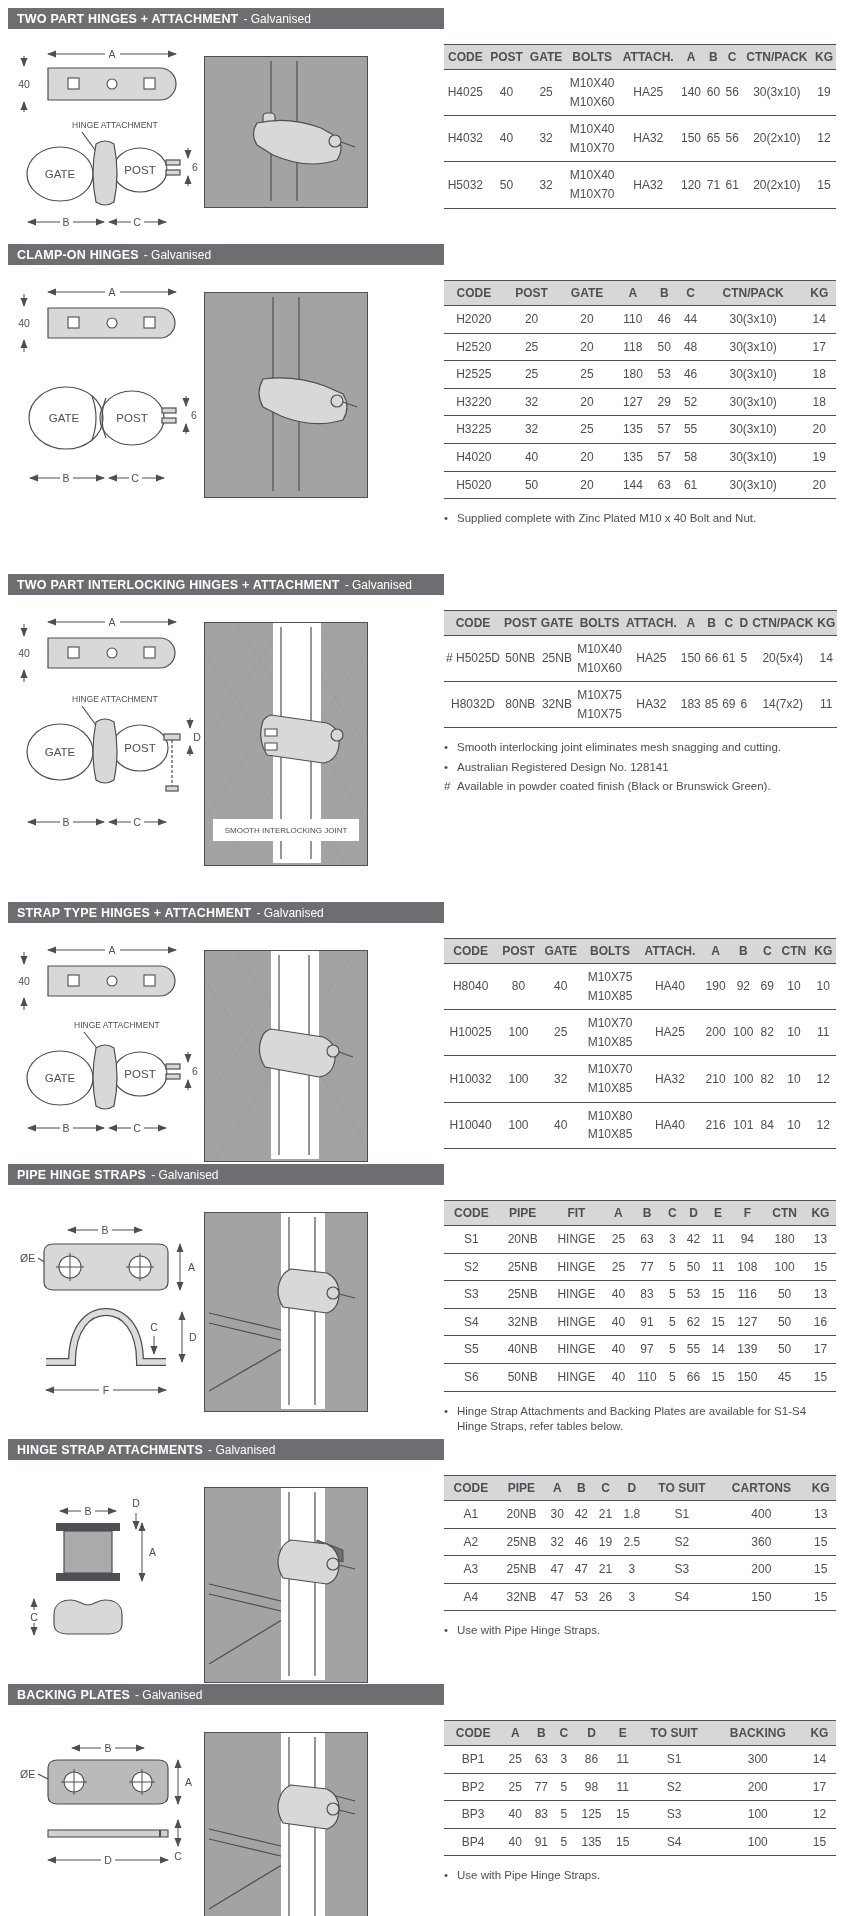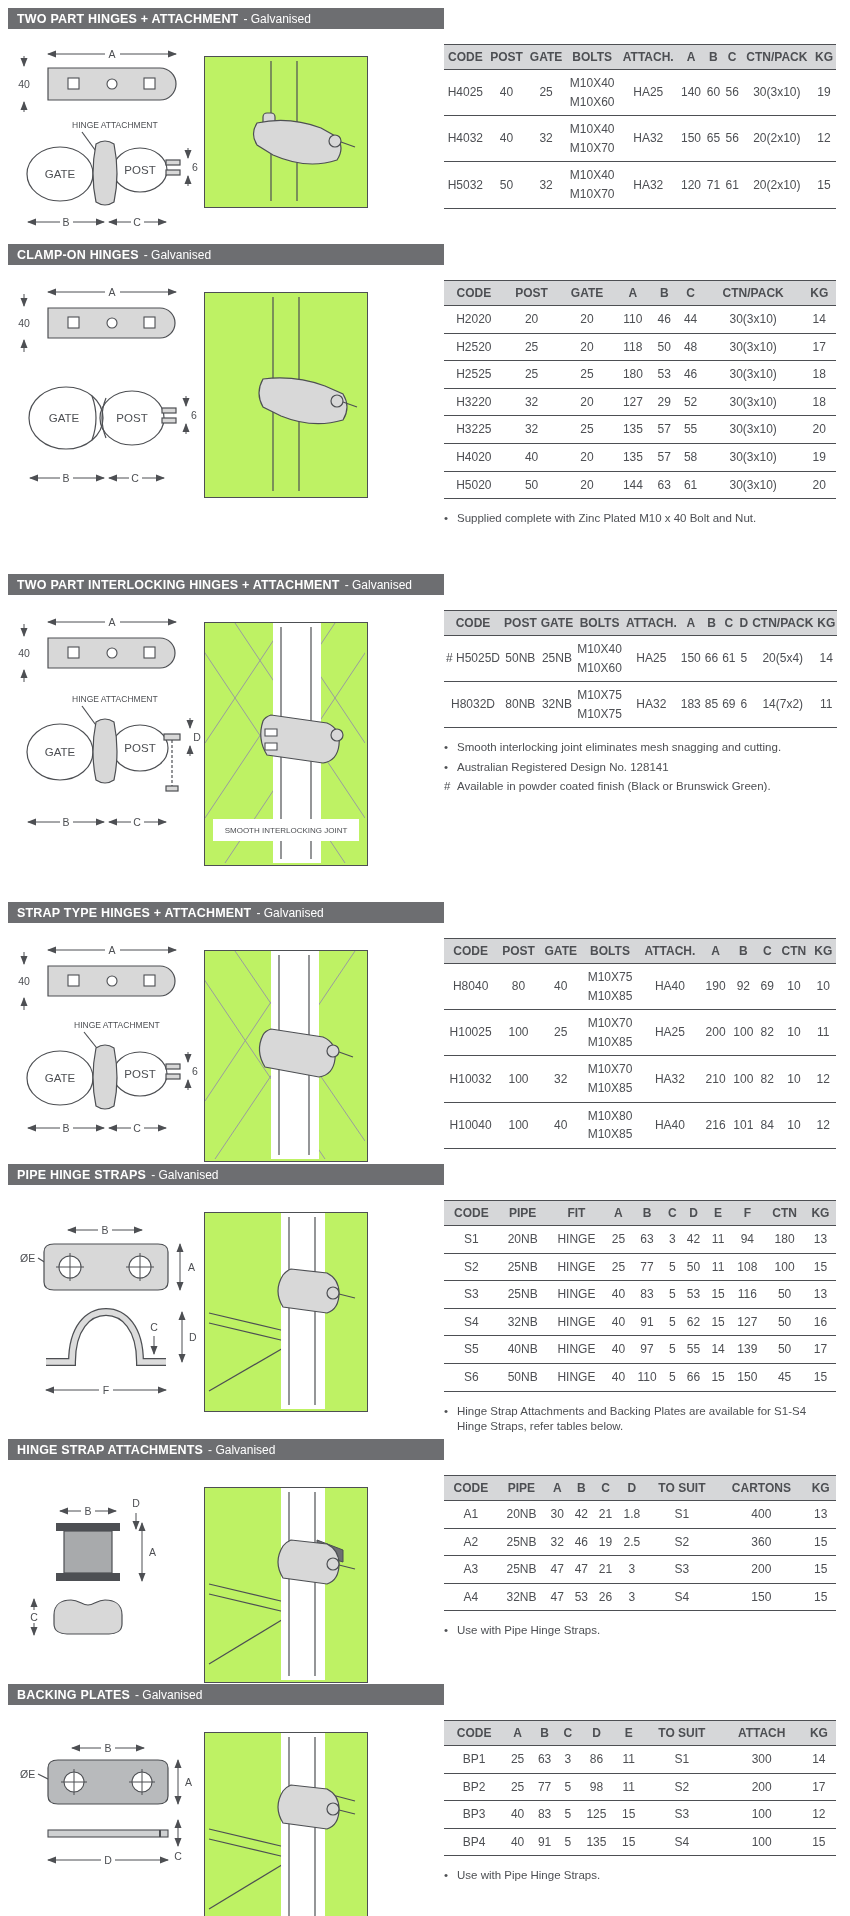--- a/index.html
+++ b/index.html
@@ -5,21 +5,21 @@
   html,body{margin:0;padding:0;background:#fff;}
   body{width:850px;height:1916px;font-family:"Liberation Sans",sans-serif;color:#4d4f53;}
   .page{padding:8px 6px 0 8px;box-sizing:border-box;}
   .section{position:relative;}
   .sec-header{height:21px;background:#6d6e71;width:436px;display:flex;align-items:center;
               padding-left:9px;box-sizing:border-box;margin-bottom:15px;}
   .sec-title{color:#ffffff;font-weight:bold;font-size:12.5px;letter-spacing:.2px;white-space:nowrap;}
   .sec-suffix{color:#ffffff;font-size:12px;margin-left:5px;white-space:nowrap;}
   .sec-body{display:flex;align-items:flex-start;}
   .diagram-col{width:196px;flex:none;}
-  .frame-col{width:164px;flex:none;border:1.5px solid #4d4f53;margin-top:12px;background:#bef264;box-sizing:border-box;}
+  .frame-col{width:164px;flex:none;border:1.5px solid #4d4f53;margin-top:12px;background:#a3a3a3;box-sizing:border-box;}
   .table-col{width:392px;flex:none;margin-left:76px;}
   table{width:100%;border-collapse:collapse;font-size:12px;color:#4d4f53;}
   thead th{background:#d6d7d9;font-weight:bold;padding:5px 2px;
            border-top:1px solid #4d4f53;border-bottom:1px solid #4d4f53;white-space:nowrap;}
   tbody td{padding:4px 2px;text-align:center;border-bottom:1px solid #4d4f53;
            white-space:pre-line;line-height:1.55;}
   tbody td:first-child{white-space:nowrap;}
   .notes{margin-top:12px;font-size:11.5px;}
   .note{display:flex;margin-bottom:4px;line-height:1.35;}
   .note-marker{width:13px;flex:none;}
@@ -910,21 +910,21 @@
         <table>
             <thead>
               <tr>
                 <th>CODE</th>
                 <th>A</th>
                 <th>B</th>
                 <th>C</th>
                 <th>D</th>
                 <th>E</th>
                 <th>TO SUIT</th>
-                <th>ATTACH</th>
+                <th>BACKING</th>
                 <th>KG</th>
               </tr>
             </thead>
             <tbody>
               <tr>
                 <td>BP1</td>
                 <td>25</td>
                 <td>63</td>
                 <td>3</td>
                 <td>86</td>

